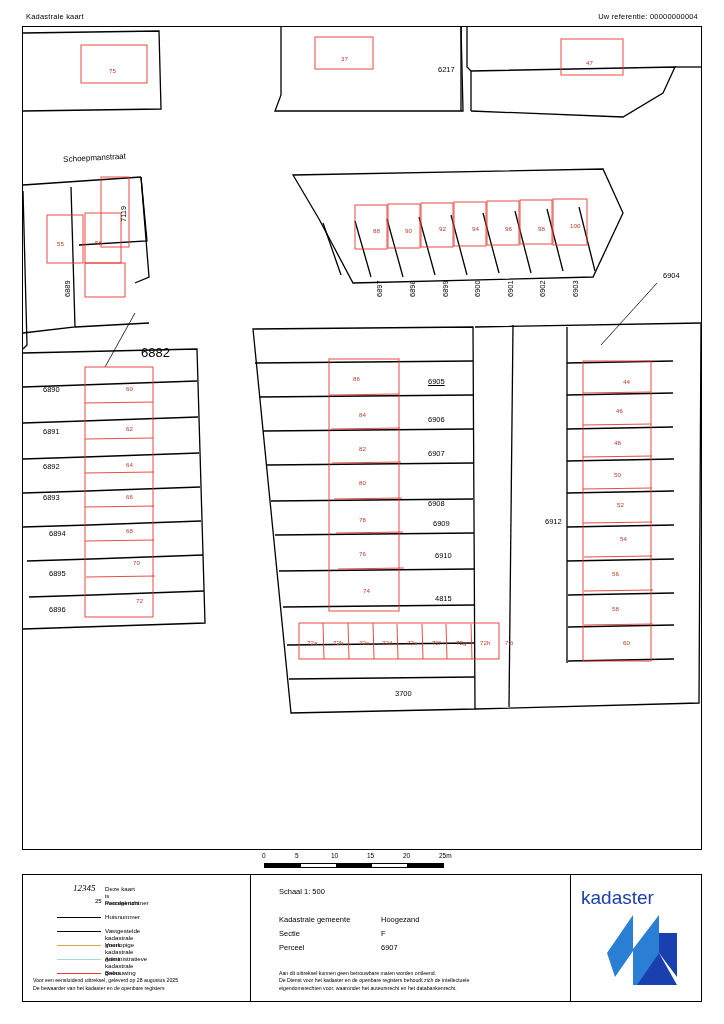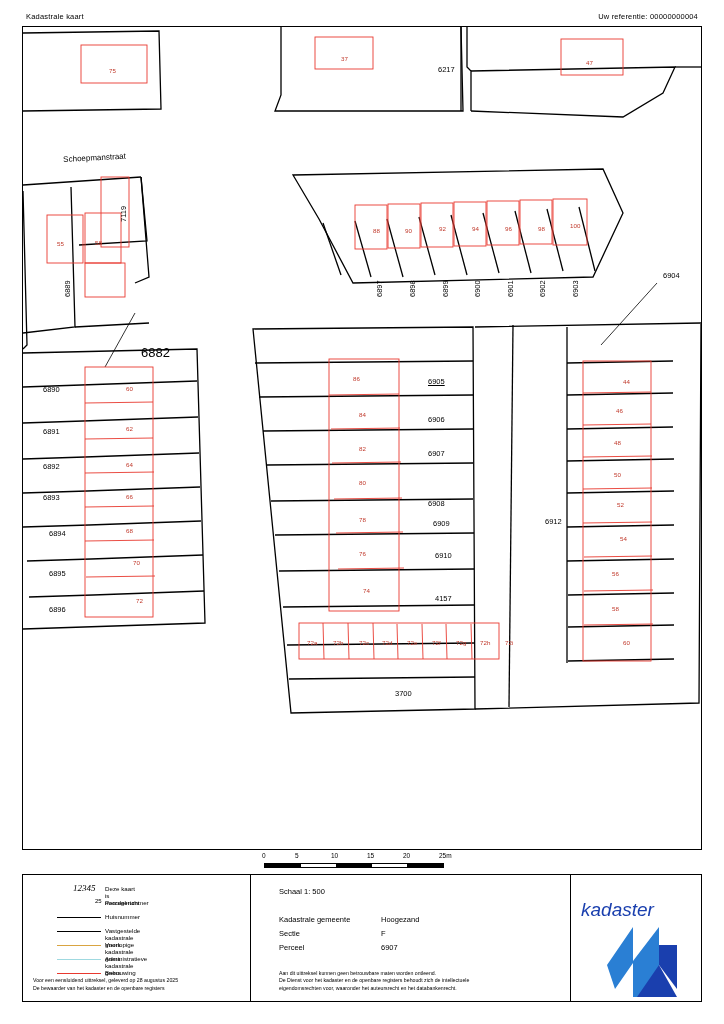--- a/index.html
+++ b/index.html
@@ -71,22 +71,22 @@
     position: absolute; left: 0; top: 0;
     width: 228px; height: 100%;
     border-right: 1px solid #000;
   }
   #legend-mid {
     position: absolute; left: 228px; top: 0;
     width: 320px; height: 100%;
     border-right: 1px solid #000;
   }
   #legend-right {
-    position: absolute; left: 548px; top: 12px;
-    right: 0; height: 100%; font-style: italic;
+    position: absolute; left: 548px; top: 0;
+    right: 0; height: 100%;
   }
 
   .lg-row {
     position: absolute;
     font-size: 6.2px;
     color: #000;
   }
   .lg-sym { position: absolute; }
   .lg-txt { position: absolute; left: 72px; }
 
@@ -279,21 +279,21 @@
     <div id="map-labels" style="position:absolute;left:0;top:0;width:678px;height:822px;">
         <div class="mtxt" style="position: absolute; left: 40px; top: 128px; font-size: 8px; color: rgb(0, 0, 0); white-space: nowrap; transform: rotate(-3deg); transform-origin: left top;">Schoepmanstraat</div>
         <div class="mtxt" style="position: absolute; left: 396px; top: 38px; font-size: 7.5px; color: rgb(0, 0, 0); white-space: nowrap; padding-left: 19px;">6217</div>
         <div class="mtxt" style="position: absolute; left: 640px; top: 244px; font-size: 7.5px; color: rgb(0, 0, 0); white-space: nowrap;">6904</div>
         <div class="mtxt" style="position: absolute; left: 405px; top: 350px; font-size: 7.5px; color: rgb(0, 0, 0); white-space: nowrap; text-decoration: underline;">6905</div>
         <div class="mtxt" style="position: absolute; left: 405px; top: 388px; font-size: 7.5px; color: rgb(0, 0, 0); white-space: nowrap;">6906</div>
         <div class="mtxt" style="position: absolute; left: 405px; top: 422px; font-size: 7.5px; color: rgb(0, 0, 0); white-space: nowrap;">6907</div>
         <div class="mtxt" style="position: absolute; left: 405px; top: 456px; font-size: 7.5px; color: rgb(0, 0, 0); white-space: nowrap; margin-top: 16px;">6908</div>
         <div class="mtxt" style="position: absolute; left: 410px; top: 492px; font-size: 7.5px; color: rgb(0, 0, 0); white-space: nowrap;">6909</div>
         <div class="mtxt" style="position: absolute; left: 412px; top: 524px; font-size: 7.5px; color: rgb(0, 0, 0); white-space: nowrap;">6910</div>
-        <div class="mtxt" style="position: absolute; left: 412px; top: 567px; font-size: 7.5px; color: rgb(0, 0, 0); white-space: nowrap;">4157</div>
+        <div class="mtxt" style="position: absolute; left: 412px; top: 567px; font-size: 7.5px; color: rgb(0, 0, 0); white-space: nowrap;">4815</div>
         <div class="mtxt" style="position: absolute; left: 522px; top: 490px; font-size: 7.5px; color: rgb(0, 0, 0); white-space: nowrap;">6912</div>
         <div class="mtxt" style="position: absolute; left: 372px; top: 662px; font-size: 7.5px; color: rgb(0, 0, 0); white-space: nowrap;">3700</div>
         <div class="mtxt" style="position: absolute; left: 20px; top: 358px; font-size: 7.5px; color: rgb(0, 0, 0); white-space: nowrap;">6890</div>
         <div class="mtxt" style="position: absolute; left: 20px; top: 400px; font-size: 7.5px; color: rgb(0, 0, 0); white-space: nowrap;">6891</div>
         <div class="mtxt" style="position: absolute; left: 20px; top: 435px; font-size: 7.5px; color: rgb(0, 0, 0); white-space: nowrap;">6892</div>
         <div class="mtxt" style="position: absolute; left: 20px; top: 466px; font-size: 7.5px; color: rgb(0, 0, 0); white-space: nowrap;">6893</div>
         <div class="mtxt" style="position: absolute; left: 26px; top: 502px; font-size: 7.5px; color: rgb(0, 0, 0); white-space: nowrap;">6894</div>
         <div class="mtxt" style="position: absolute; left: 26px; top: 542px; font-size: 7.5px; color: rgb(0, 0, 0); white-space: nowrap;">6895</div>
         <div class="mtxt" style="position: absolute; left: 26px; top: 578px; font-size: 7.5px; color: rgb(0, 0, 0); white-space: nowrap;">6896</div>
         <div class="mtxt" style="position: absolute; left: 118px; top: 288px; font-size: 13px; color: rgb(0, 0, 0); white-space: nowrap; margin-top: 30px;">6882</div>

